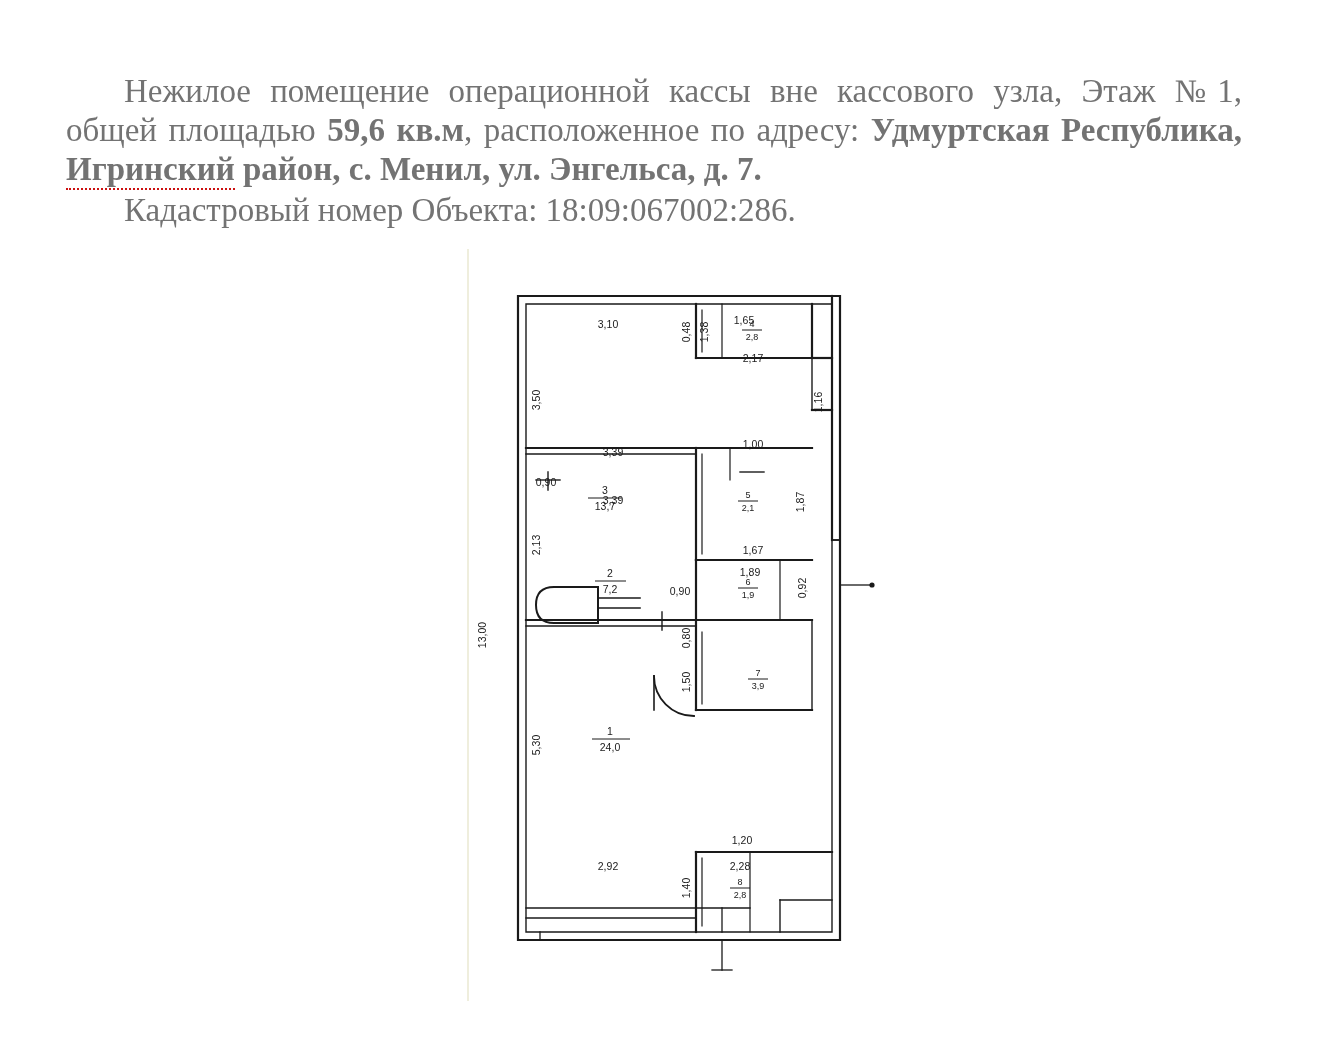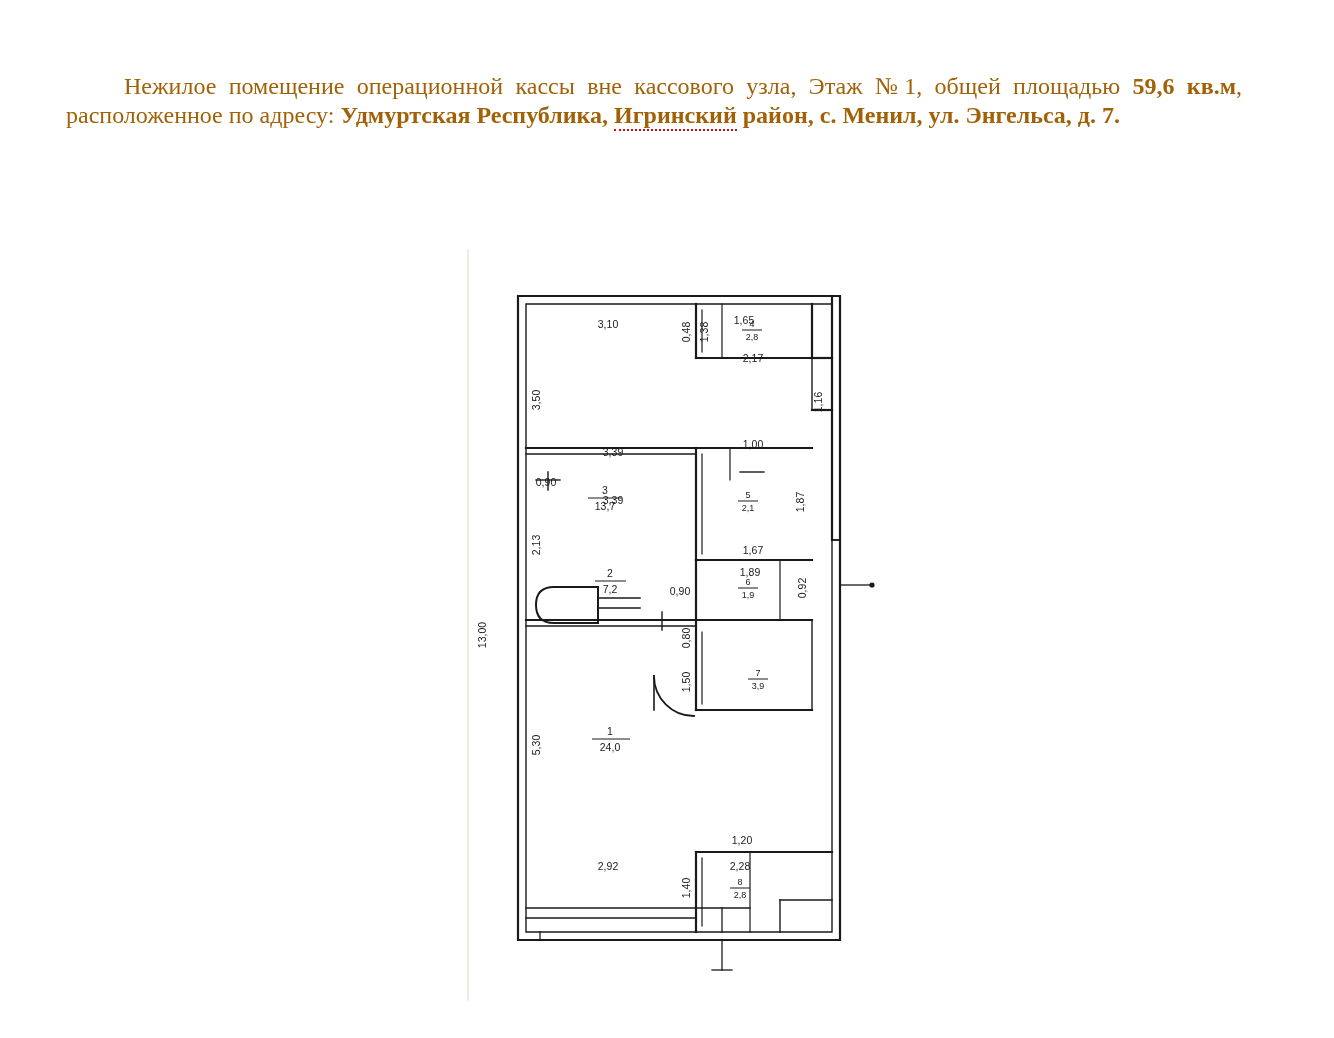--- a/index.html
+++ b/index.html
@@ -18,24 +18,24 @@
   #page {
     position: relative;
     width: 1334px;
     height: 1038px;
   }
   .doc-text {
     position: absolute;
     left: 66px;
     top: 72px;
     width: 1176px;
-    font-size: 24px;
-    line-height: 29px;
+    font-size: 33px;
+    line-height: 39px;
     text-align: justify;
-    color: #a16207;
+    color: #737373;
   }
   .para {
     text-indent: 58px;
     margin: 0;
   }
   .para + .para {
     margin-top: 2px;
   }
   .b { font-weight: bold; }
   .spell {
@@ -53,20 +53,21 @@
     display: block;
   }
 </style>
 </head>
 <body>
 
 <div id="page">
 
   <div class="doc-text">
     <p class="para"><span>Нежилое помещение операционной кассы вне кассового узла, Этаж №1, общей площадью </span><span class="b">59,6 кв.м</span><span>, расположенное по адресу: </span><span class="b">Удмуртская Республика, </span><span class="b spell">Игринский</span><span class="b"> район, с. Менил, ул. Энгельса, д. 7.</span></p>
+    <p class="para">Кадастровый номер Объекта: 18:09:067002:286.</p>
   </div>
 
   <div class="plan-wrap">
     <svg class="plan-svg" width="480" height="780" viewBox="0 0 480 780">
       <g fill="none" stroke="#1a1a1a" stroke-width="2.2" stroke-linecap="square">
 
         <line x1="28" y1="10" x2="28" y2="760" stroke="#efeedd" stroke-width="2"></line>
 
         <path d="M 78 56 L 400 56 L 400 700 L 78 700 Z"></path>
         <path d="M 86 64 L 392 64 L 392 692 L 86 692 Z" stroke-width="1.4"></path>

